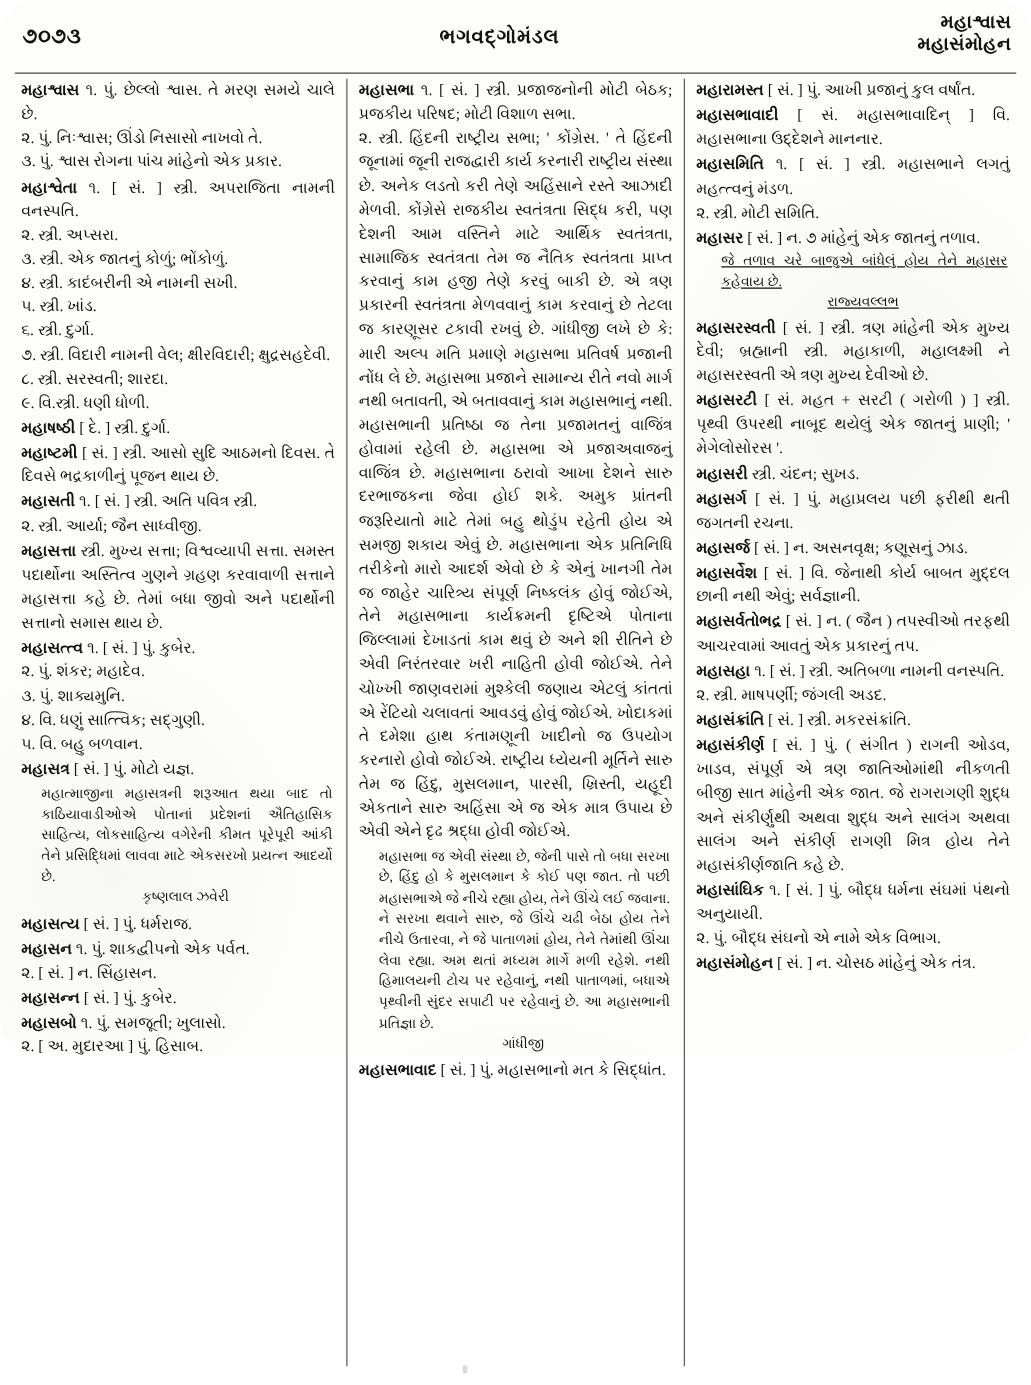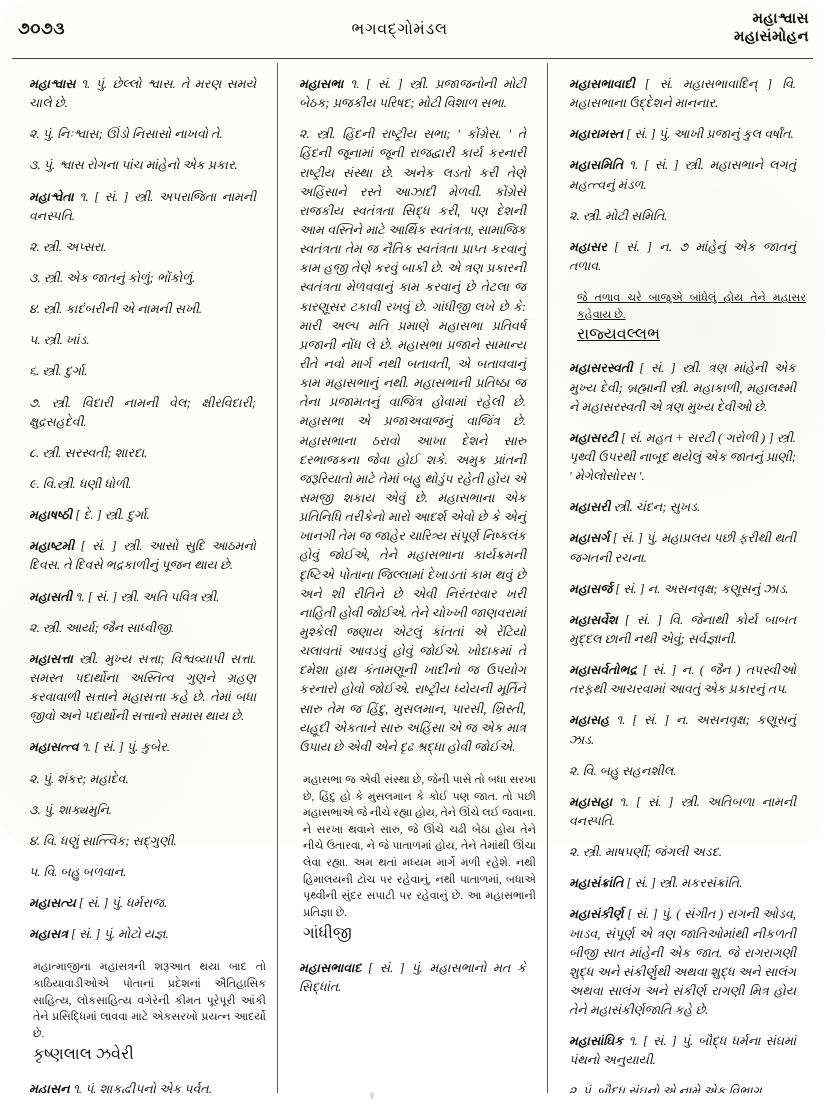--- a/index.html
+++ b/index.html
@@ -30,21 +30,21 @@
     height:46px;
     display:flex;
     align-items:flex-start;
     justify-content:space-between;
   }
   .folio{
     font-size:17px;font-weight:700;letter-spacing:.5px;
     padding-top:9px;padding-left:6px;
   }
   .booktitle{
-    font-size:16px;font-weight:400;letter-spacing:.6px;
+    font-size:16px;font-weight:700;letter-spacing:.6px;
     padding-top:10px;
     flex:1;text-align:center;
   }
   .guides{
     text-align:right;
     padding-right:4px;
     line-height:1.18;
   }
   .guides div{font-size:15px;font-weight:700;letter-spacing:.3px;}
 
@@ -72,39 +72,39 @@
   .vrule{
     width:1px;
     background:#333;
     margin:0 4px;
     opacity:.8;
     flex:0 0 1px;
   }
 
   
   .entry{margin:0 0 1px 0;}
-  .entry p{margin:12px;padding:0;font-style:italic;}
+  .entry p{margin:0;padding:0;}
   .hw{font-weight:700;}
   .sense{
     padding-left:13px;
     text-indent:0;
   }
   .lead{text-indent:0;}
 
   
   .quote{
     font-size:11.1px;
     line-height:1.5;
     padding:2px 2px 2px 16px;
     text-align:justify;
   }
   .attrib{
     display:block;
-    text-align:left;
-    font-size:16px;
+    text-align:center;
+    font-size:11px;
     padding-right:2px;
   }
   .cite{
     font-size:11.1px;
     line-height:1.5;
     padding:1px 2px 1px 20px;
     text-align:justify;
     text-decoration:underline;
   }
   .clearfix::after{content:"";display:table;clear:both;}
@@ -161,25 +161,25 @@
           <p class="lead"><span class="hw">મહાસત્તા</span> સ્ત્રી. મુખ્ય સત્તા; વિશ્વવ્યાપી સત્તા. સમસ્ત પદાર્થોના અસ્તિત્વ ગુણને ગ્રહણ કરવાવાળી સત્તાને મહાસત્તા કહે છે. તેમાં બધા જીવો અને પદાર્થોની સત્તાનો સમાસ થાય છે.</p>
         </div>
         <div class="entry">
           <p class="lead"><span class="hw">મહાસત્ત્વ</span> ૧. [ સં. ] પું. કુબેર.</p>
           <p class="sense">૨. પું. શંકર; મહાદેવ.</p>
           <p class="sense">૩. પું. શાક્યમુનિ.</p>
           <p class="sense">૪. વિ. ધણું સાત્ત્વિક; સદ્‌ગુણી.</p>
           <p class="sense">૫. વિ. બહુ બળવાન.</p>
         </div>
         <div class="entry">
-          <p class="lead"><span class="hw">મહાસત્ય</span> [ સં. ] પું. ધર્મરાજ.</p>
-        </div>
-        <div class="entry">
           <p class="lead"><span class="hw">મહાસત્ર</span> [ સં. ] પું. મોટો યજ્ઞ.</p>
           <div class="quote clearfix"><span>મહાત્માજીના મહાસત્રની શરૂઆત થયા બાદ તો કાઠિયાવાડીઓએ પોતાનાં પ્રદેશનાં ઐતિહાસિક સાહિત્ય, લોકસાહિત્ય વગેરેની કીમત પૂરેપૂરી આંકી તેને પ્રસિદ્ધિમાં લાવવા માટે એકસરખો પ્રયત્ન આદર્યો છે.</span><span class="attrib">કૃષ્ણલાલ ઝવેરી</span></div>
+        </div>
+        <div class="entry">
+          <p class="lead"><span class="hw">મહાસત્ય</span> [ સં. ] પું. ધર્મરાજ.</p>
         </div>
         <div class="entry">
           <p class="lead"><span class="hw">મહાસન</span> ૧. પું. શાકદ્વીપનો એક પર્વત.</p>
           <p class="sense">૨. [ સં. ] ન. સિંહાસન.</p>
         </div>
         <div class="entry">
           <p class="lead"><span class="hw">મહાસન્ન</span> [ સં. ] પું. કુબેર.</p>
         </div>
         <div class="entry">
           <p class="lead"><span class="hw">મહાસબો</span> ૧. પું. સમજૂતી; ખુલાસો.</p>
@@ -193,24 +193,24 @@
           <p class="sense">૨. સ્ત્રી. હિંદની રાષ્ટ્રીય સભા; ' કોંગ્રેસ. ' તે હિંદની જૂનામાં જૂની રાજદ્વારી કાર્ય કરનારી રાષ્ટ્રીય સંસ્થા છે. અનેક લડતો કરી તેણે અહિંસાને રસ્તે આઝાદી મેળવી. કોંગ્રેસે રાજકીય સ્વતંત્રતા સિદ્ધ કરી, પણ દેશની આમ વસ્તિને માટે આર્થિક સ્વતંત્રતા, સામાજિક સ્વતંત્રતા તેમ જ નૈતિક સ્વતંત્રતા પ્રાપ્ત કરવાનું કામ હજી તેણે કરવું બાકી છે. એ ત્રણ પ્રકારની સ્વતંત્રતા મેળવવાનું કામ કરવાનું છે તેટલા જ કારણૂસર ટકાવી રખવું છે. ગાંધીજી લખે છે કે: મારી અલ્પ મતિ પ્રમાણે મહાસભા પ્રતિવર્ષ પ્રજાની નોંધ લે છે. મહાસભા પ્રજાને સામાન્ય રીતે નવો માર્ગ નથી બતાવતી, એ બતાવવાનું કામ મહાસભાનું નથી. મહાસભાની પ્રતિષ્ઠા જ તેના પ્રજામતનું વાજિંત્ર હોવામાં રહેલી છે. મહાસભા એ પ્રજાઅવાજનું વાજિંત્ર છે. મહાસભાના ઠરાવો આખા દેશને સારુ દરભાજકના જેવા હોઈ શકે. અમુક પ્રાંતની જરૂરિયાતો માટે તેમાં બહુ થોડુંપ રહેતી હોય એ સમજી શકાય એવું છે. મહાસભાના એક પ્રતિનિધિ તરીકેનો મારો આદર્શ એવો છે કે એનું ખાનગી તેમ જ જાહેર ચારિત્ર્ય સંપૂર્ણ નિષ્કલંક હોવું જોઈએ, તેને મહાસભાના કાર્યક્રમની દૃષ્ટિએ પોતાના જિલ્લામાં દેખાડતાં કામ થવું છે અને શી રીતિને છે એવી નિરંતરવાર ખરી નાહિતી હોવી જોઈએ. તેને ચોખ્ખી જાણવરામાં મુશ્કેલી જણાય એટલું કાંતતાં એ રેંટિયો ચલાવતાં આવડવું હોવું જોઈએ. ખોદાકમાં તે દમેશા હાથ કંતામણૂની ખાદીનો જ ઉપયોગ કરનારો હોવો જોઈએ. રાષ્ટ્રીય ધ્યેયની મૂર્તિને સારુ તેમ જ હિંદુ, મુસલમાન, પારસી, ખ્રિસ્તી, યહૂદી એકતાને સારુ અહિંસા એ જ એક માત્ર ઉપાય છે એવી એને દૃઢ શ્રદ્ધા હોવી જોઈએ.</p>
           <div class="quote clearfix"><span>મહાસભા જ એવી સંસ્થા છે, જેની પાસે તો બધા સરખા છે, હિંદુ હો કે મુસલમાન કે કોઈ પણ જાત. તો પછી મહાસભાએ જે નીચે રહ્યા હોય, તેને ઊંચે લઈ જવાના. ને સરખા થવાને સારુ, જે ઊંચે ચઢી બેઠા હોય તેને નીચે ઉતારવા, ને જે પાતાળમાં હોય, તેને તેમાંથી ઊંચા લેવા રહ્યા. અમ થતાં મધ્યમ માર્ગે મળી રહેશે. નથી હિમાલયની ટોચ પર રહેવાનું, નથી પાતાળમાં, બધાએ પૃથ્વીની સુંદર સપાટી પર રહેવાનું છે. આ મહાસભાની પ્રતિજ્ઞા છે.</span><span class="attrib">ગાંધીજી</span></div>
         </div>
         <div class="entry">
           <p class="lead"><span class="hw">મહાસભાવાદ</span> [ સં. ] પું. મહાસભાનો મત કે સિદ્ધાંત.</p>
         </div>
       </div>
     <div class="vrule"></div>
     <div class="col" id="col3">
         <div class="entry">
+          <p class="lead"><span class="hw">મહારામસ્ત</span> [ સં. ] પું. આખી પ્રજાનું કુલ વર્ષાંત.</p>
+        </div>
+        <div class="entry">
           <p class="lead"><span class="hw">મહાસભાવાદી</span> [ સં. મહાસભાવાદિન્ ] વિ. મહાસભાના ઉદ્દેશને માનનાર.</p>
-        </div>
-        <div class="entry">
-          <p class="lead"><span class="hw">મહારામસ્ત</span> [ સં. ] પું. આખી પ્રજાનું કુલ વર્ષાંત.</p>
         </div>
         <div class="entry">
           <p class="lead"><span class="hw">મહાસમિતિ</span> ૧. [ સં. ] સ્ત્રી. મહાસભાને લગતું મહત્ત્વનું મંડળ.</p>
           <p class="sense">૨. સ્ત્રી. મોટી સમિતિ.</p>
         </div>
         <div class="entry">
           <p class="lead"><span class="hw">મહાસર</span> [ સં. ] ન. ૭ માંહેનું એક જાતનું તળાવ.</p>
           <div class="cite clearfix"><span>જે તળાવ ચરે બાજુએ બાંધેલું હોય તેને મહાસર કહેવાય છે.</span><span class="attrib">રાજ્યવલ્લભ</span></div>
         </div>
         <div class="entry">
@@ -228,24 +228,20 @@
         <div class="entry">
           <p class="lead"><span class="hw">મહાસર્જ</span> [ સં. ] ન. અસનવૃક્ષ; કણૂસનું ઝાડ.</p>
         </div>
         <div class="entry">
           <p class="lead"><span class="hw">મહાસર્વેશ</span> [ સં. ] વિ. જેનાથી કોર્ય બાબત મુદ્દલ છાની નથી એવું; સર્વજ્ઞાની.</p>
         </div>
         <div class="entry">
           <p class="lead"><span class="hw">મહાસર્વતોભદ્ર</span> [ સં. ] ન. ( જૈન ) તપસ્વીઓ તરફથી આચરવામાં આવતું એક પ્રકારનું તપ.</p>
         </div>
         <div class="entry">
-          <p class="lead"><span class="hw">મહાસહ</span> ૧. [ સં. ] ન. અસનવૃક્ષ; કણૂસનું ઝાડ.</p>
-          <p class="sense">૨. વિ. બહુ સહનશીલ.</p>
-        </div>
-        <div class="entry">
           <p class="lead"><span class="hw">મહાસહા</span> ૧. [ સં. ] સ્ત્રી. અતિબળા નામની વનસ્પતિ.</p>
           <p class="sense">૨. સ્ત્રી. માષપર્ણી; જંગલી અડદ.</p>
         </div>
         <div class="entry">
           <p class="lead"><span class="hw">મહાસંક્રાંતિ</span> [ સં. ] સ્ત્રી. મકરસંક્રાંતિ.</p>
         </div>
         <div class="entry">
           <p class="lead"><span class="hw">મહાસંકીર્ણ</span> [ સં. ] પું. ( સંગીત ) રાગની ઓડવ, ખાડવ, સંપૂર્ણ એ ત્રણ જાતિઓમાંથી નીકળતી બીજી સાત માંહેની એક જાત. જે રાગરાગણી શુદ્ધ અને સંકીર્ણુથી અથવા શુદ્ધ અને સાલંગ અથવા સાલંગ અને સંકીર્ણ રાગણી મિત્ર હોય તેને મહાસંકીર્ણજાતિ કહે છે.</p>
         </div>
         <div class="entry">

